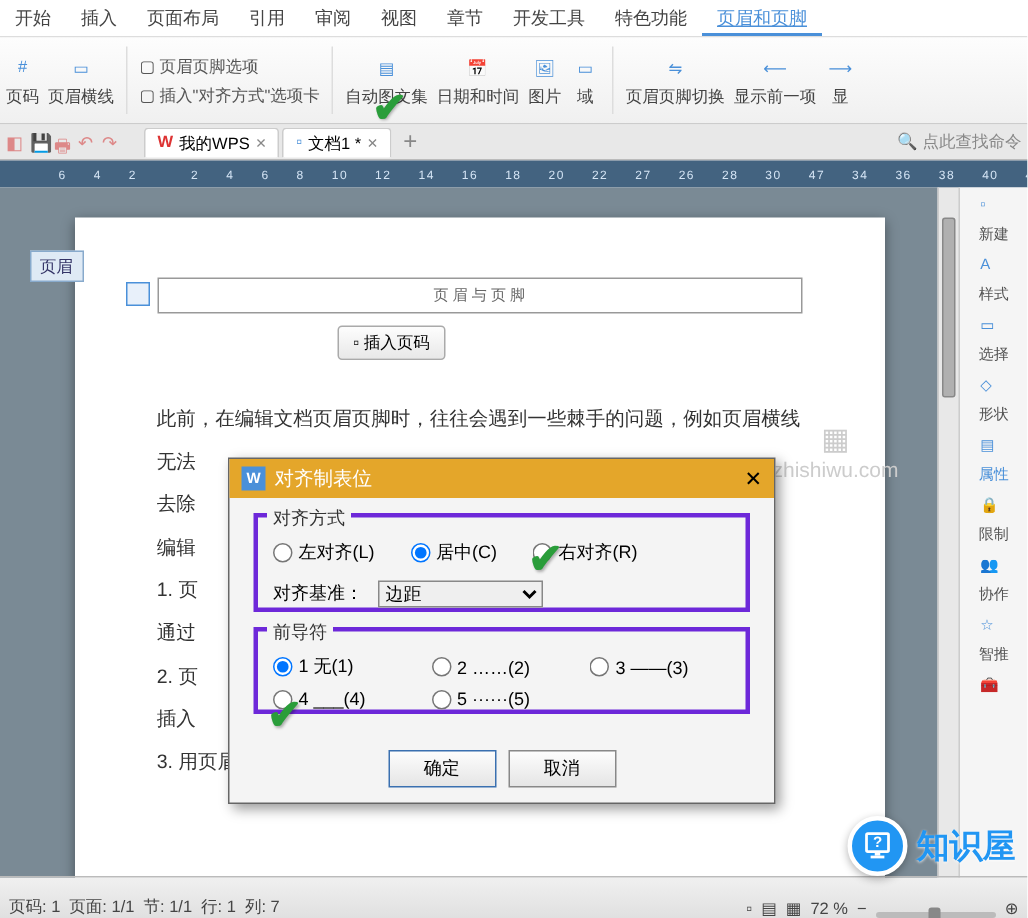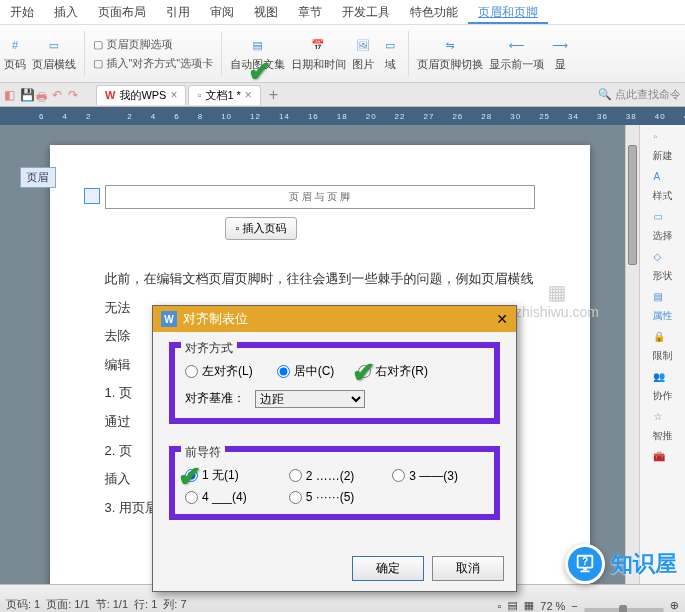--- a/index.html
+++ b/index.html
@@ -47,29 +47,29 @@
 
 .v-scroll { position: absolute; right: 46px; top: 125px; bottom: 22px; width: 14px; background: #e8e8e8; border-left: 1px solid #ccc; }
 .v-thumb { background: #b0b0b0; border: 1px solid #888; margin: 20px 2px; height: 120px; border-radius: 2px; }
 
 
 .dialog { position: absolute; left: 152px; top: 305px; width: 365px; background: #f4f4f4; border: 1px solid #666; box-shadow: 3px 3px 8px rgba(0,0,0,0.4); z-index: 40; }
 .dlg-title { background: #e4a62a; color: #fff; padding: 4px 8px; font-size: 13px; display: flex; align-items: center; gap: 6px; }
 .dlg-title-ico { background: #4a90d9; color: #fff; width: 16px; height: 16px; display: inline-flex; align-items: center; justify-content: center; font-size: 10px; font-weight: bold; }
 .dlg-close { margin-left: auto; color: #000; font-size: 14px; cursor: pointer; }
 .dlg-body { padding: 10px 16px 8px; }
-.fieldset { border: 6px solid #6d28d9; padding: 8px 10px 10px; margin-bottom: 22px; }
+.fieldset { border: 3px solid #6d28d9; padding: 8px 10px 0; margin-bottom: 10px; }
 .fieldset-legend { font-size: 12px; color: #333; background: #f4f4f4; padding: 0 4px; margin-left: -4px; position: relative; top: -16px; display: inline-block; }
 .fieldset-inner { margin-top: -10px; }
 .radio-row { display: flex; gap: 24px; align-items: center; margin-bottom: 10px; font-size: 12px; }
 .radio-row label, .leader-grid label { display: flex; align-items: center; gap: 4px; }
 .leader-grid { display: grid; grid-template-columns: 1fr 1fr 1fr; gap: 6px 12px; font-size: 12px; }
 .align-base { display: flex; align-items: flex-start; gap: 10px; font-size: 12px; }
 .align-base select { width: 110px; font-size: 12px; border: 1px solid #888; }
-.dlg-buttons { display: flex; justify-content: flex-end; gap: 8px; padding: 6px 12px 10px; }
+.dlg-buttons { display: flex; justify-content: center; gap: 8px; padding: 6px 12px 10px; }
 .dlg-btn { min-width: 72px; padding: 3px 0; font-size: 12px; background: linear-gradient(#fdfdfd,#e5e5e5); border: 1px solid #888; text-align: center; cursor: pointer; }
 .dlg-btn.primary { border: 1px solid #3a70b0; }
 
 
 .status-bar { position: absolute; bottom: 0; left: 0; right: 0; height: 28px; background: linear-gradient(#f0f0f0,#e0e0e0); border-top: 1px solid #bbb; display: flex; align-items: flex-end; padding: 0 6px; font-size: 11px; color: #444; gap: 6px; }
 .status-spacer { flex: 1; }
 .zoom-slider { width: 80px; height: 4px; background: #bbb; position: relative; border-radius: 2px; }
 .zoom-thumb { position: absolute; top: -3px; left: 35px; width: 8px; height: 10px; background: #888; border-radius: 2px; }
 
 
@@ -187,21 +187,21 @@
     <span>12</span>
     <span>14</span>
     <span>16</span>
     <span>18</span>
     <span>20</span>
     <span>22</span>
     <span>27</span>
     <span>26</span>
     <span>28</span>
     <span>30</span>
-    <span>25</span>
+    <span>47</span>
     <span>34</span>
     <span>36</span>
     <span>38</span>
     <span>40</span>
     <span>42</span>
 </div>
 
 <div class="doc-scroll">
   <div class="page">
     <div class="header-box">

